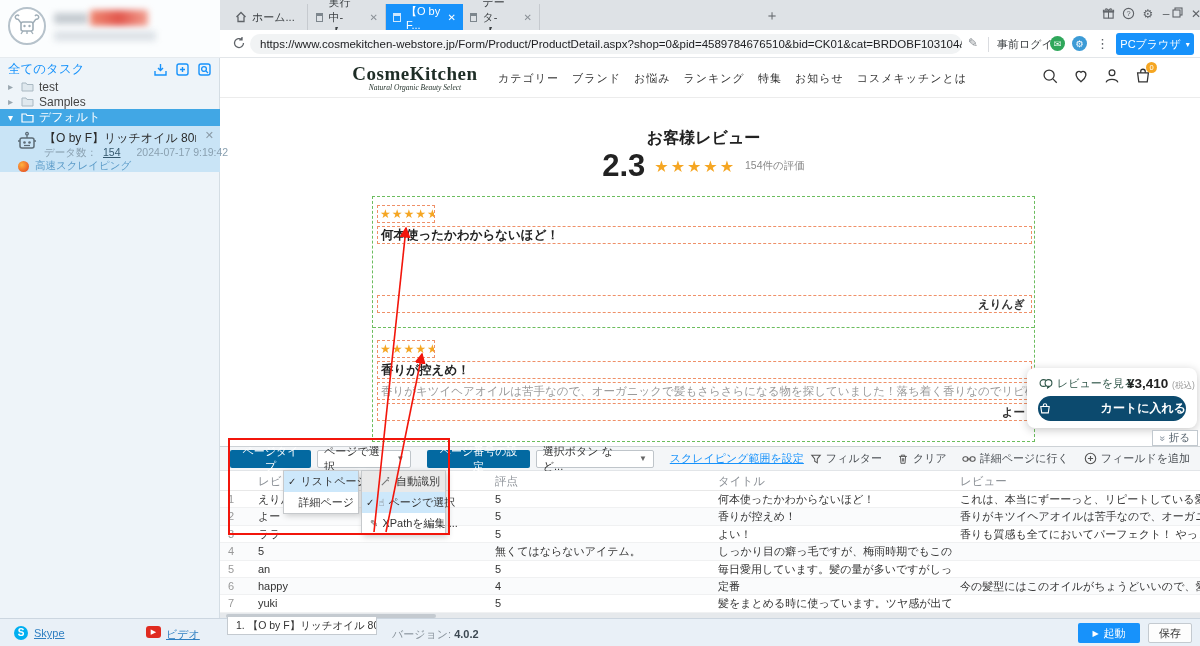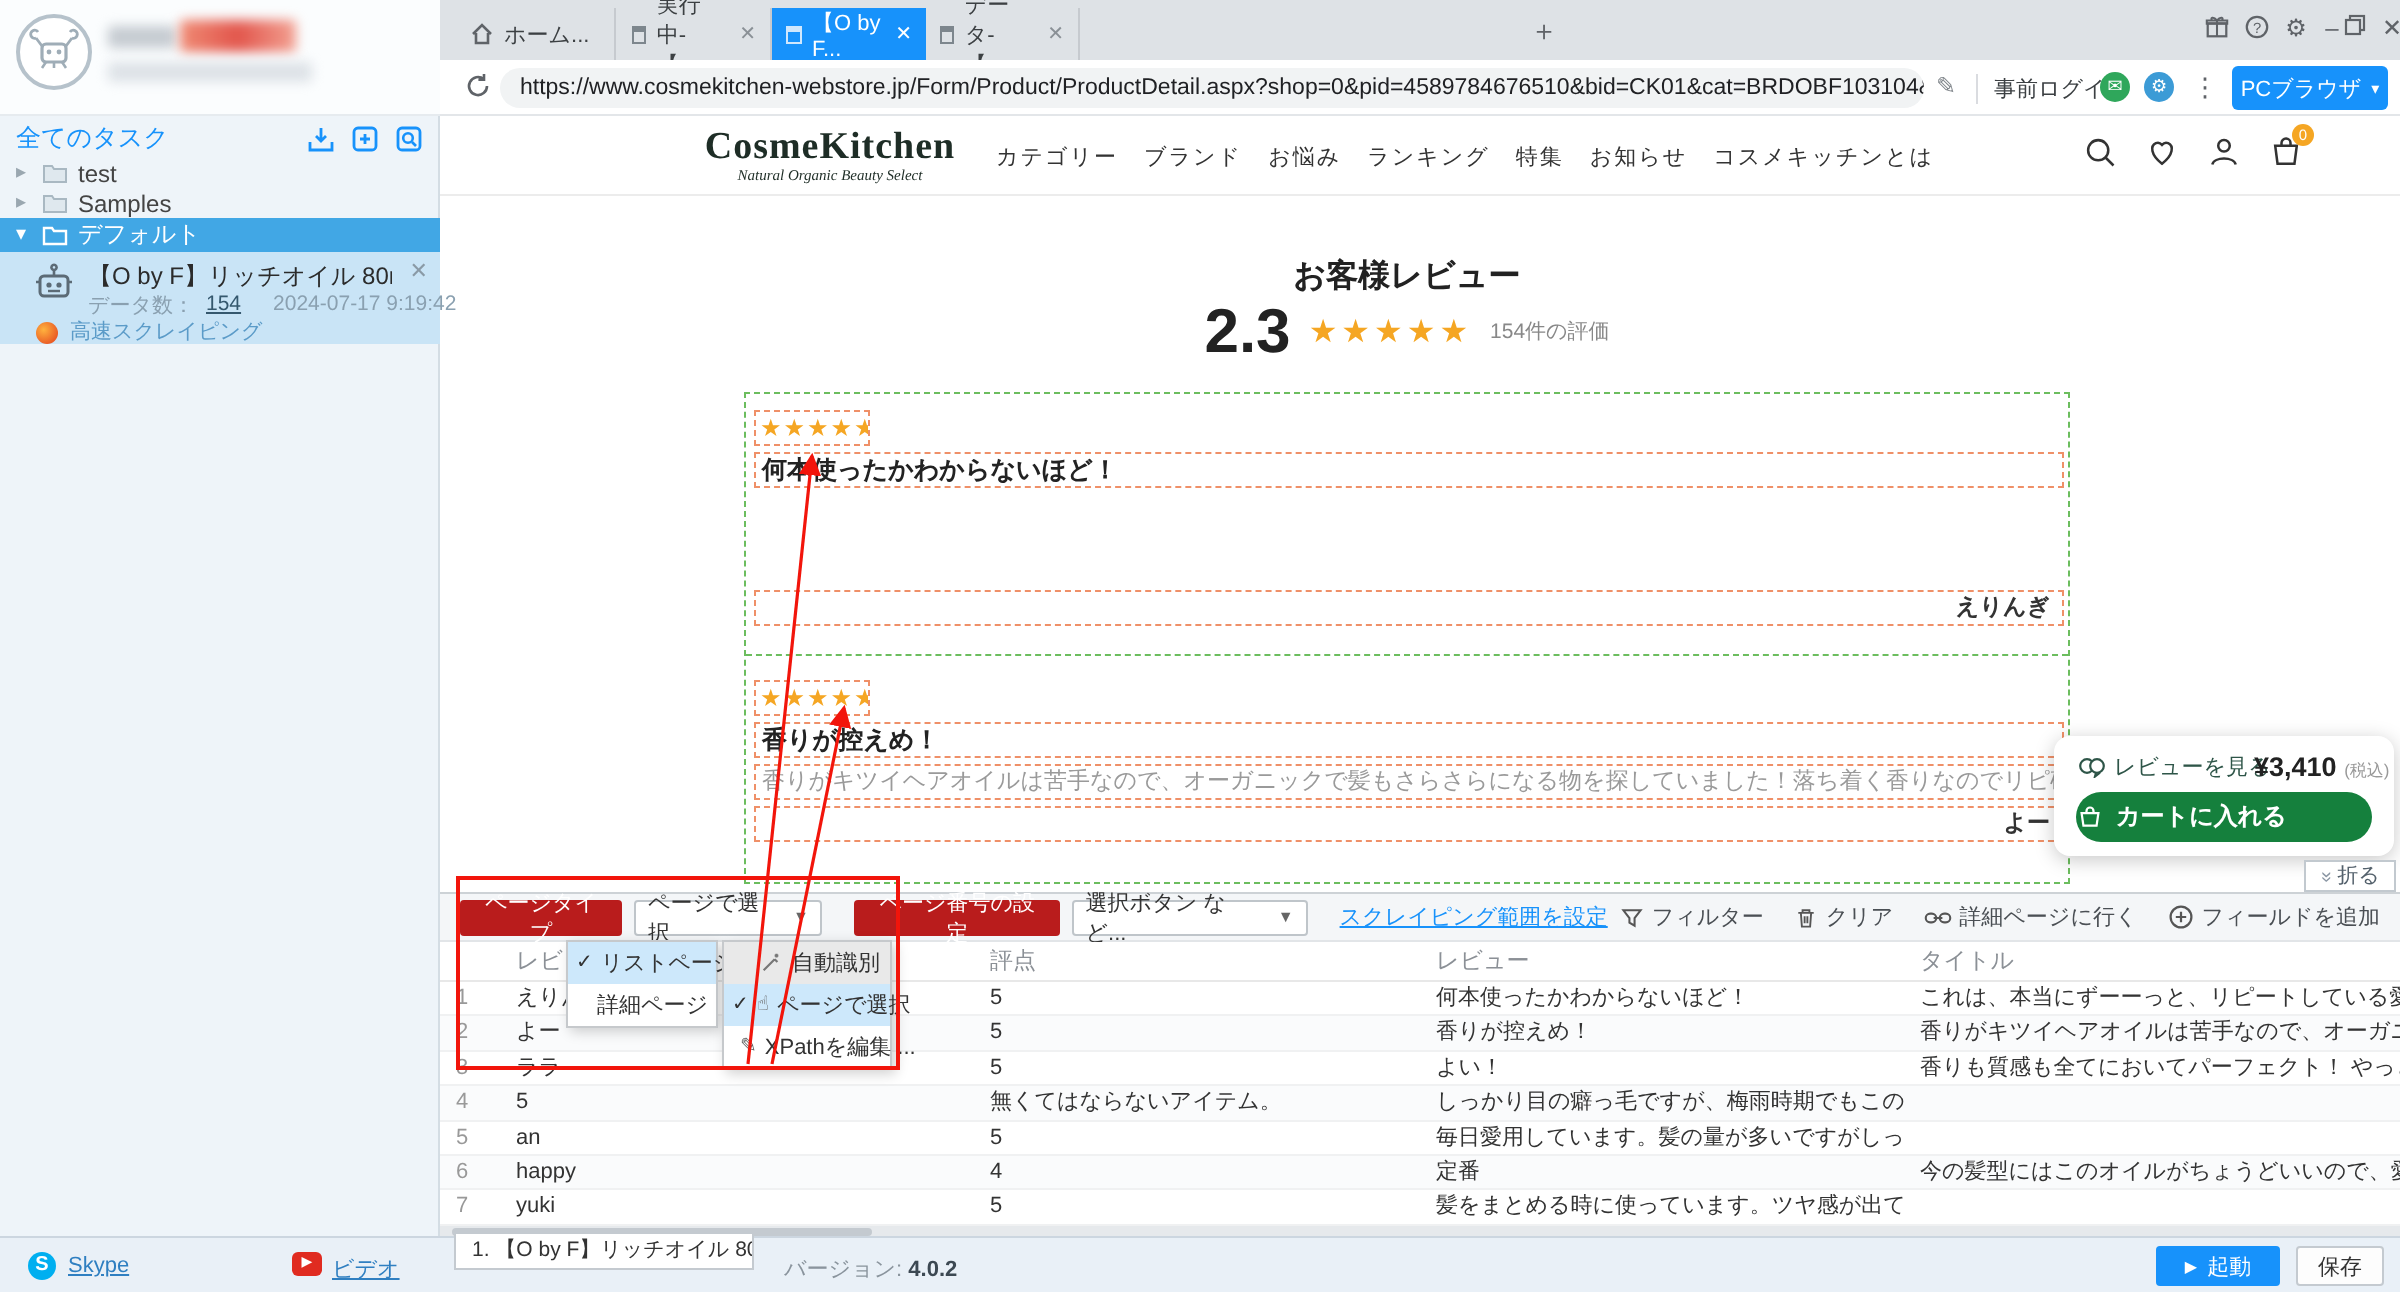--- a/index.html
+++ b/index.html
@@ -83,31 +83,31 @@
   .fbody  { font-size:11.5px; color:#9a9a9a; line-height:15px; padding:1px 3px; white-space:pre-line; }
   .frev   { font-size:11.5px; font-weight:bold; color:#333; text-align:right; line-height:16px; padding-right:6px; }
 
   
   .floatcard { left:1027px; top:368px; width:170px; height:60px; background:#fff; border-radius:8px;
                box-shadow:0 2px 10px rgba(0,0,0,.22); z-index:40; }
   .fc-row1 { position:absolute; left:12px; top:8px; display:flex; align-items:center; gap:4px; }
   .fc-see { font-size:11px; color:#2e5548; white-space:nowrap; }
   .fc-price { position:absolute; left:100px; top:8px; font-size:13.5px; font-weight:bold; color:#222; white-space:nowrap; }
   .fc-tax { font-size:8.5px; font-weight:normal; color:#999; }
-  .fc-btn { position:absolute; left:11px; top:28px; width:148px; height:25px; background:#15803d; border:none; border-radius:13px;
-            color:#fff; font-size:12px; font-weight:bold; display:flex; align-items:center; justify-content:flex-start; gap:6px; }
+  .fc-btn { position:absolute; left:11px; top:28px; width:148px; height:25px; background:#0c4a6e; border:none; border-radius:13px;
+            color:#fff; font-size:12px; font-weight:bold; display:flex; align-items:center; justify-content:space-between; gap:6px; }
   .collapse-btn { left:1152px; top:430px; width:46px; height:16px; background:#fff; border:1px solid #c2c9cf;
                   font-size:10.5px; color:#53606b; display:flex; align-items:center; justify-content:center; gap:3px; z-index:41; }
   .collapse-btn .dc { display:inline-block; transform:rotate(90deg); font-size:10px; color:#8a96a3; }
 
   
   .panel { left:220px; top:446px; width:980px; height:172px; background:#fff; border-top:1px solid #cdd2d6; }
   .ptoolbar { position:absolute; left:0; top:0; width:980px; height:24px; background:#f4f6f8; border-bottom:1px solid #e2e5e8;
               display:flex; align-items:center; padding:0 10px; gap:6px; }
-  .bluebtn { background:#b91c1c; color:#fff; font-size:11px; height:18px; padding:0 7px; border:none; border-radius:2px;
+  .bluebtn { background:#0369a1; color:#fff; font-size:11px; height:18px; padding:0 7px; border:none; border-radius:2px;
              display:flex; align-items:center; }
   .dropsel { background:#fff; border:1px solid #bfc5ca; border-radius:2px; height:18px; padding:0 6px; font-size:11px;
              color:#333; display:flex; align-items:center; gap:6px; }
   .dropsel .car { font-size:8px; color:#666; }
   .rangelink { color:#1792fb; font-size:11px; text-decoration:underline; margin-left:10px; white-space:nowrap; }
   .ptools-r { margin-left:auto; display:flex; align-items:center; gap:15px; }
   .ptool { display:flex; align-items:center; gap:4px; font-size:11px; color:#4a4f54; white-space:nowrap; }
 
   .thead { position:absolute; left:0; top:24px; width:980px; height:20px; display:grid;
            grid-template-columns:30px 237px 223px 242px 1fr; border-bottom:1px solid #e8e8e8; background:#fff; }
@@ -443,22 +443,22 @@
         </svg>
         <span>フィールドを追加</span>
       </span>
     </div>
   </div>
 
   <div class="thead">
     <div></div>
     <div>レビュア</div>
     <div>評点</div>
+    <div>タイトル</div>
     <div>レビュー</div>
-    <div>タイトル</div>
   </div>
   <div class="tbody">
       <div class="trow">
         <div class="tcell col0">1</div>
         <div class="tcell col1">えりんぎ</div>
         <div class="tcell col2">5</div>
         <div class="tcell col3">何本使ったかわからないほど！</div>
         <div class="tcell col4">これは、本当にずーーっと、リピートしている愛用品！ 香りもよ...</div>
       </div>
       <div class="trow">

